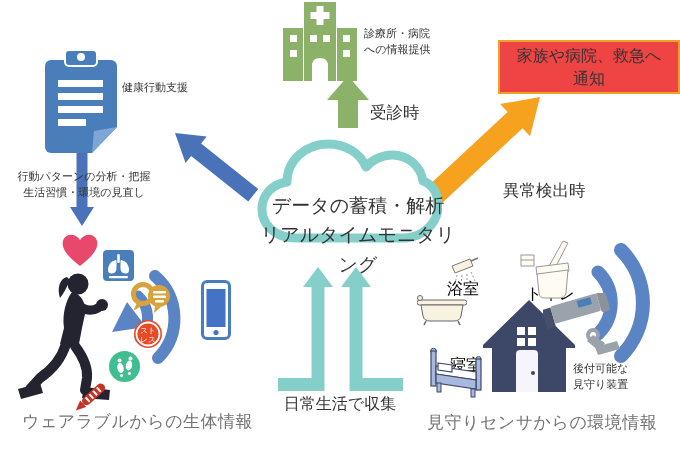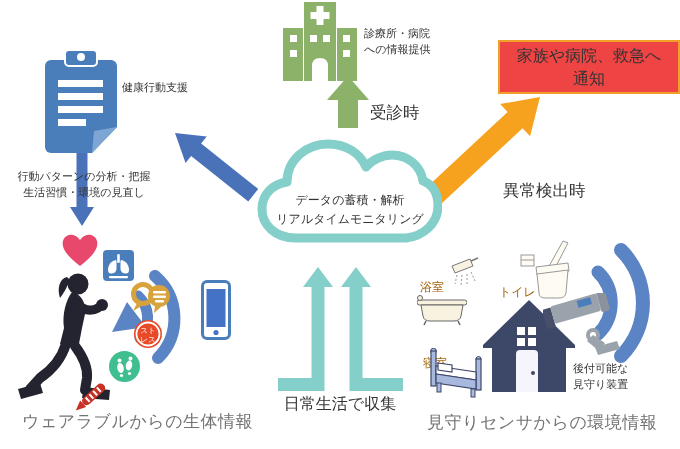--- a/index.html
+++ b/index.html
@@ -5,21 +5,21 @@
   html,body{margin:0;padding:0;background:#fff;}
   #canvas{
     position:relative;width:680px;height:449px;overflow:hidden;background:#fff;
     font-family:"Liberation Sans","DejaVu Sans",sans-serif;color:#333;
   }
   .abs{position:absolute;}
   .txt{color:#333;}
   .line{display:block;}
   .small-cap{font-size:11px;line-height:1.42;}
   .mid-cap{font-size:16.5px;line-height:1.4;}
-  .room-label{font-size:12px;color:#a16207;}
+  .room-label{font-size:16px;color:#000000;margin-left:27px;}
   .big-cap{font-size:17px;color:#737373;letter-spacing:0.5px;}
   .center{text-align:center;}
   #alert-box{
     width:178px;height:50px;border:2px solid #f09f28;background:#ef4444;
     display:flex;flex-direction:column;justify-content:center;align-items:center;
     font-size:16px;line-height:1.45;color:#333;
   }
   svg{display:block;}
 </style>
 </head>
@@ -100,21 +100,21 @@
     <span class="line">通知</span>
   </div>
 
   <div class="abs txt mid-cap" style="left:503px;top:155px;margin-top:24px;">異常検出時</div>
 
   <svg class="abs" style="left:254px;top:132px;" width="188" height="126" viewBox="0 0 188 126">
     <path d="M42,106 C20,106 8,92 8,77 C8,62 19,52 33,50 C33,28 52,12 74,12
              C92,12 106,21 112,35 C118,28 128,23 138,23 C155,23 167,35 169,49
              C180,53 184,63 184,74 C184,91 170,104 152,106 L42,106 Z" fill="#ffffff" stroke="#85cfca" stroke-width="9" stroke-linejoin="round"></path>
   </svg>
-  <div class="abs txt center" style="left:252px;top:191px;width:196px;font-size:12px;line-height:1.55;">
+  <div class="abs txt center" style="left:260px;top:191px;width:196px;font-size:19px;line-height:1.55;">
     <span class="line">データの蓄積・解析</span>
     <span class="line">リアルタイムモニタリング</span>
   </div>
 
   <div class="abs txt center" style="left:280px;top:394px;width:120px;font-size:16px;">日常生活で収集</div>
 
   <svg class="abs" style="left:14px;top:272px;" width="112" height="134" viewBox="0 0 112 134">
     <g fill="#23242f" stroke="none">
       <circle cx="64" cy="12" r="10.5"></circle>
       <path d="M53,5 C45,7 43,17 46,26 C50,21 54,13 56,8 Z"></path>

